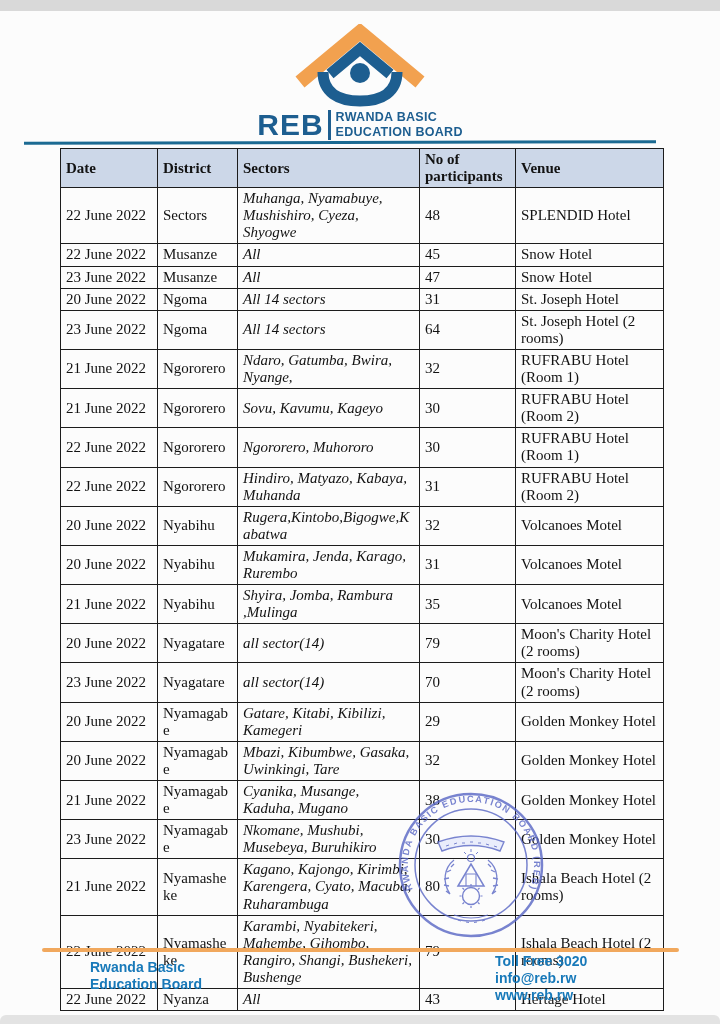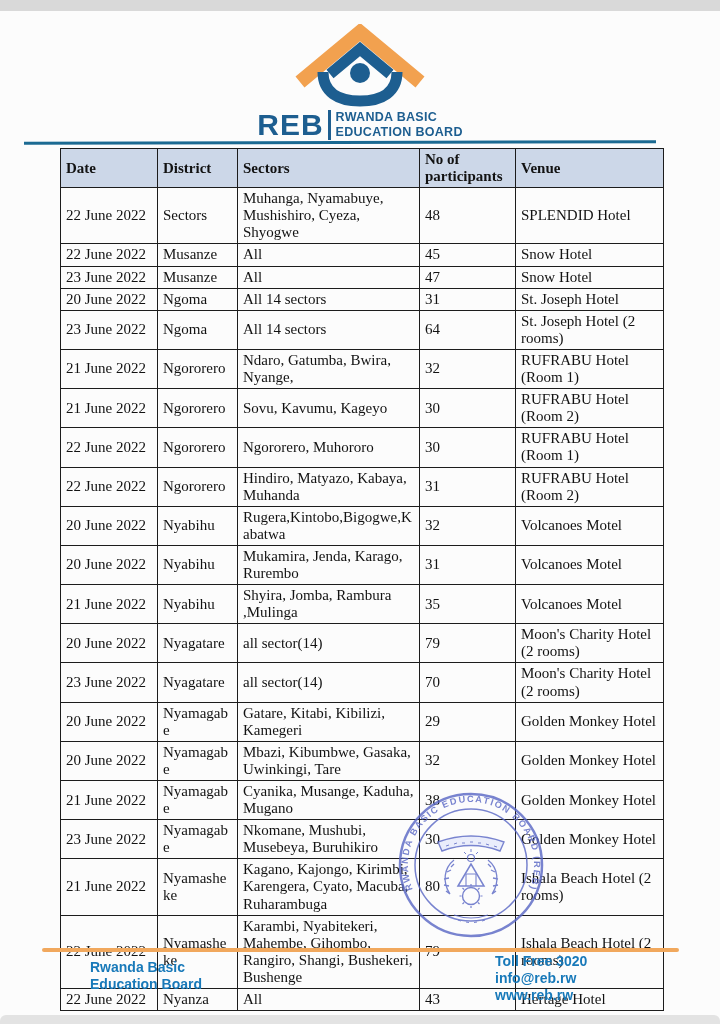--- a/index.html
+++ b/index.html
@@ -19,21 +19,21 @@
 
   .rule-blue { position:absolute; top:141px; left:24px; width:632px; height:3px; background:#1b6a92; transform:rotate(-0.15deg); }
 
   
   .table-wrap { position:absolute; top:148px; left:60px; width:603px; }
   table { border-collapse:collapse; table-layout:fixed; width:603px;
           font-family:"Liberation Serif", serif; font-size:15px; line-height:1.14; color:#121212; }
   th, td { border:1px solid #1c1c1c; padding:2px 5px; vertical-align:middle; text-align:left; }
   th { background:#ccd7e8; font-weight:bold; }
   td.c1 { word-break:break-all; }
-  td.c2 { overflow-wrap:anywhere; }
+  td.c2 { overflow-wrap:anywhere;font-style:italic; }
   col.c0 { width:97px; } col.c1 { width:80px; } col.c2 { width:182px; }
   col.c3 { width:96px; } col.c4 { width:148px; }
 
   
   .stamp { position:absolute; top:790px; left:396px; width:150px; height:150px;
            opacity:0.8; pointer-events:none; }
 
   
   .rule-orange { position:absolute; top:948px; left:42px; width:637px; height:4px; background:#f1a85d; border-radius:2px; }
   .footer-col { position:absolute; color:#1879b9; font-weight:bold; font-size:14px; line-height:17px; }

